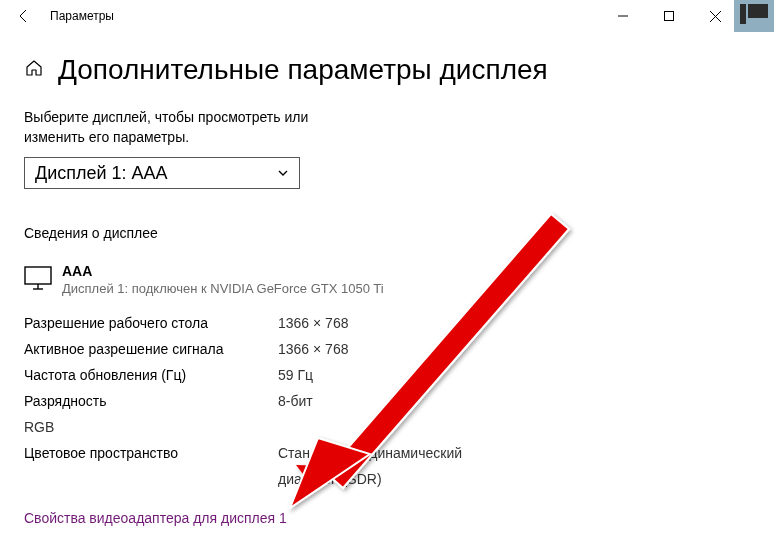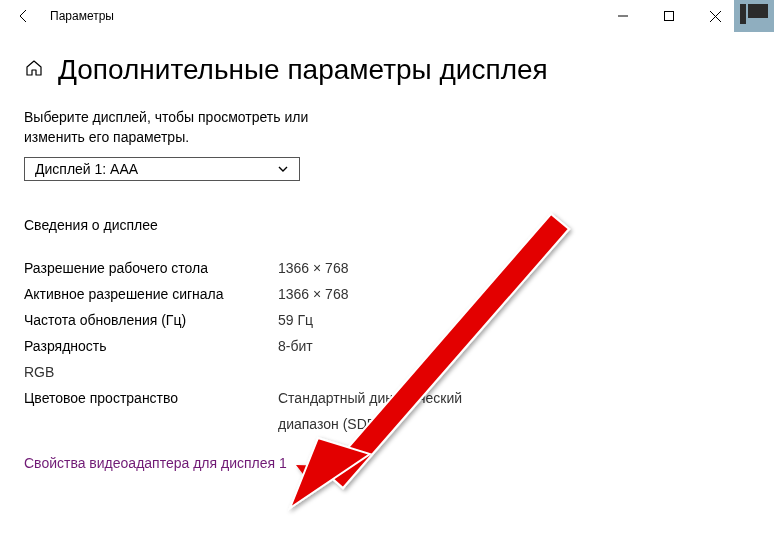--- a/index.html
+++ b/index.html
@@ -66,25 +66,25 @@
 }
 .instruct {
   font-size: 14px;
   line-height: 1.4;
   max-width: 340px;
   margin-bottom: 10px;
 }
 .selectbox {
   border: 1px solid #555;
   width: 276px;
-  height: 24px;
+  height: 32px;
   display: flex;
   align-items: center;
   padding: 0 10px;
-  font-size: 14px;
+  font-size: 18px;
   justify-content: space-between;
   margin-bottom: 36px;
 }
 h2.section {
   font-size: 14px;
   font-weight: 400;
   margin-bottom: 22px;
 }
 .display-info {
   display: flex;
@@ -159,20 +159,33 @@
 
   <div class="selectbox">
     <span>Дисплей 1: AAA</span>
     <svg width="12" height="12" viewBox="0 0 12 12">
         <path d="M2 4 L6 8 L10 4" stroke="#000" stroke-width="1.4" fill="none"></path>
       </svg>
   </div>
 
   <h2 class="section">Сведения о дисплее</h2>
 
+  <div class="display-info">
+    <span class="monitor-ic">
+      <svg width="28" height="24" viewBox="0 0 28 24">
+          <rect x="1" y="1" width="26" height="17" stroke="#000" stroke-width="1.4" fill="none"></rect>
+          <line x1="9" y1="23" x2="19" y2="23" stroke="#000" stroke-width="1.4"></line>
+          <line x1="14" y1="18" x2="14" y2="23" stroke="#000" stroke-width="1.4"></line>
+        </svg>
+    </span>
+    <div>
+      <div class="display-name">AAA</div>
+      <div class="display-sub">Дисплей 1: подключен к NVIDIA GeForce GTX 1050 Ti</div>
+    </div>
+  </div>
 
   <div class="rows">
     <div class="row">
       <div class="lbl">Разрешение рабочего стола</div>
       <div class="val">1366 × 768</div>
     </div>
     <div class="row">
       <div class="lbl">Активное разрешение сигнала</div>
       <div class="val">1366 × 768</div>
     </div>

